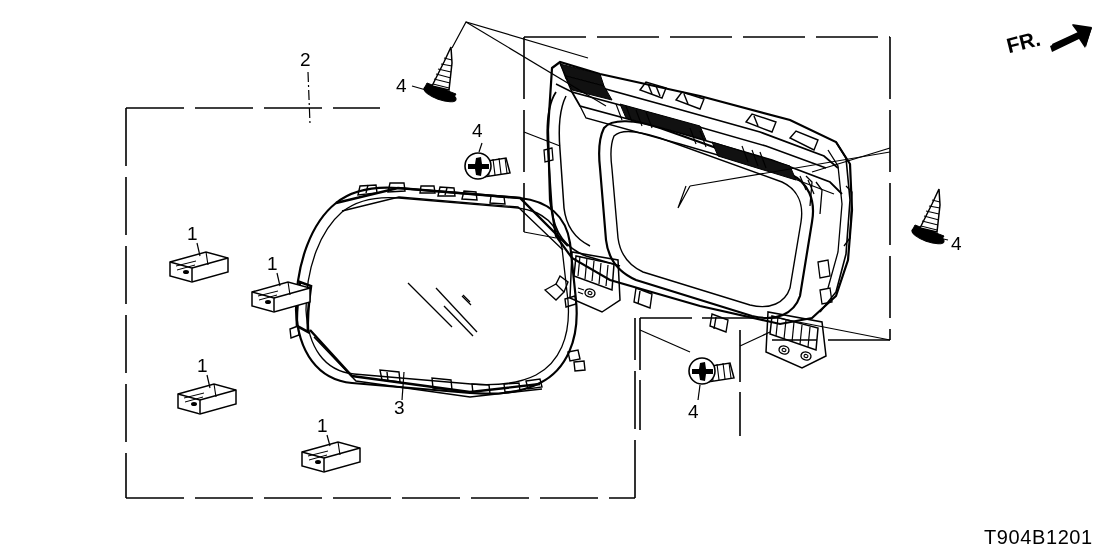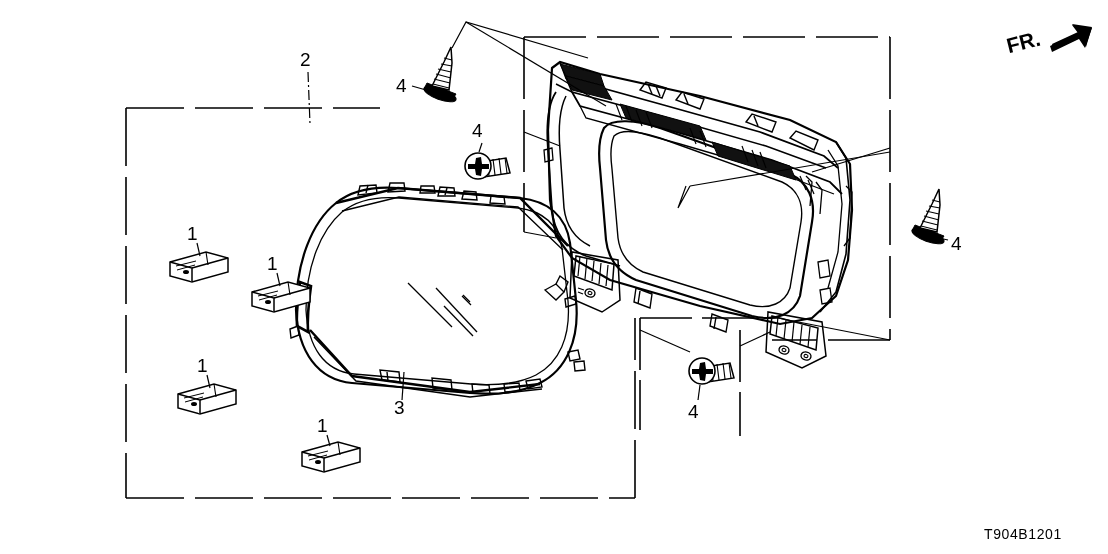--- a/index.html
+++ b/index.html
@@ -10,21 +10,21 @@
     color:#000;
   }
   #stage{position:absolute;inset:0;width:1108px;height:554px;}
   svg.layer{position:absolute;left:0;top:0;width:1108px;height:554px;}
   .lbl{
     position:absolute;font-family:"Liberation Sans", sans-serif;
     font-size:19px;color:#000;line-height:1;white-space:nowrap;
   }
   .code{
     position:absolute;font-family:"Liberation Sans", sans-serif;
-    font-size:14px;letter-spacing:.6px;color:#000;white-space:nowrap;
+    font-size:20px;letter-spacing:.6px;color:#000;white-space:nowrap;
   }
   .frtxt{
     position:absolute;font-family:"Liberation Sans", sans-serif;
     font-size:21px;font-weight:bold;color:#000;
     transform:rotate(-14deg);transform-origin:left bottom;white-space:nowrap;
   }
 </style>
 </head>
 <body>
 

